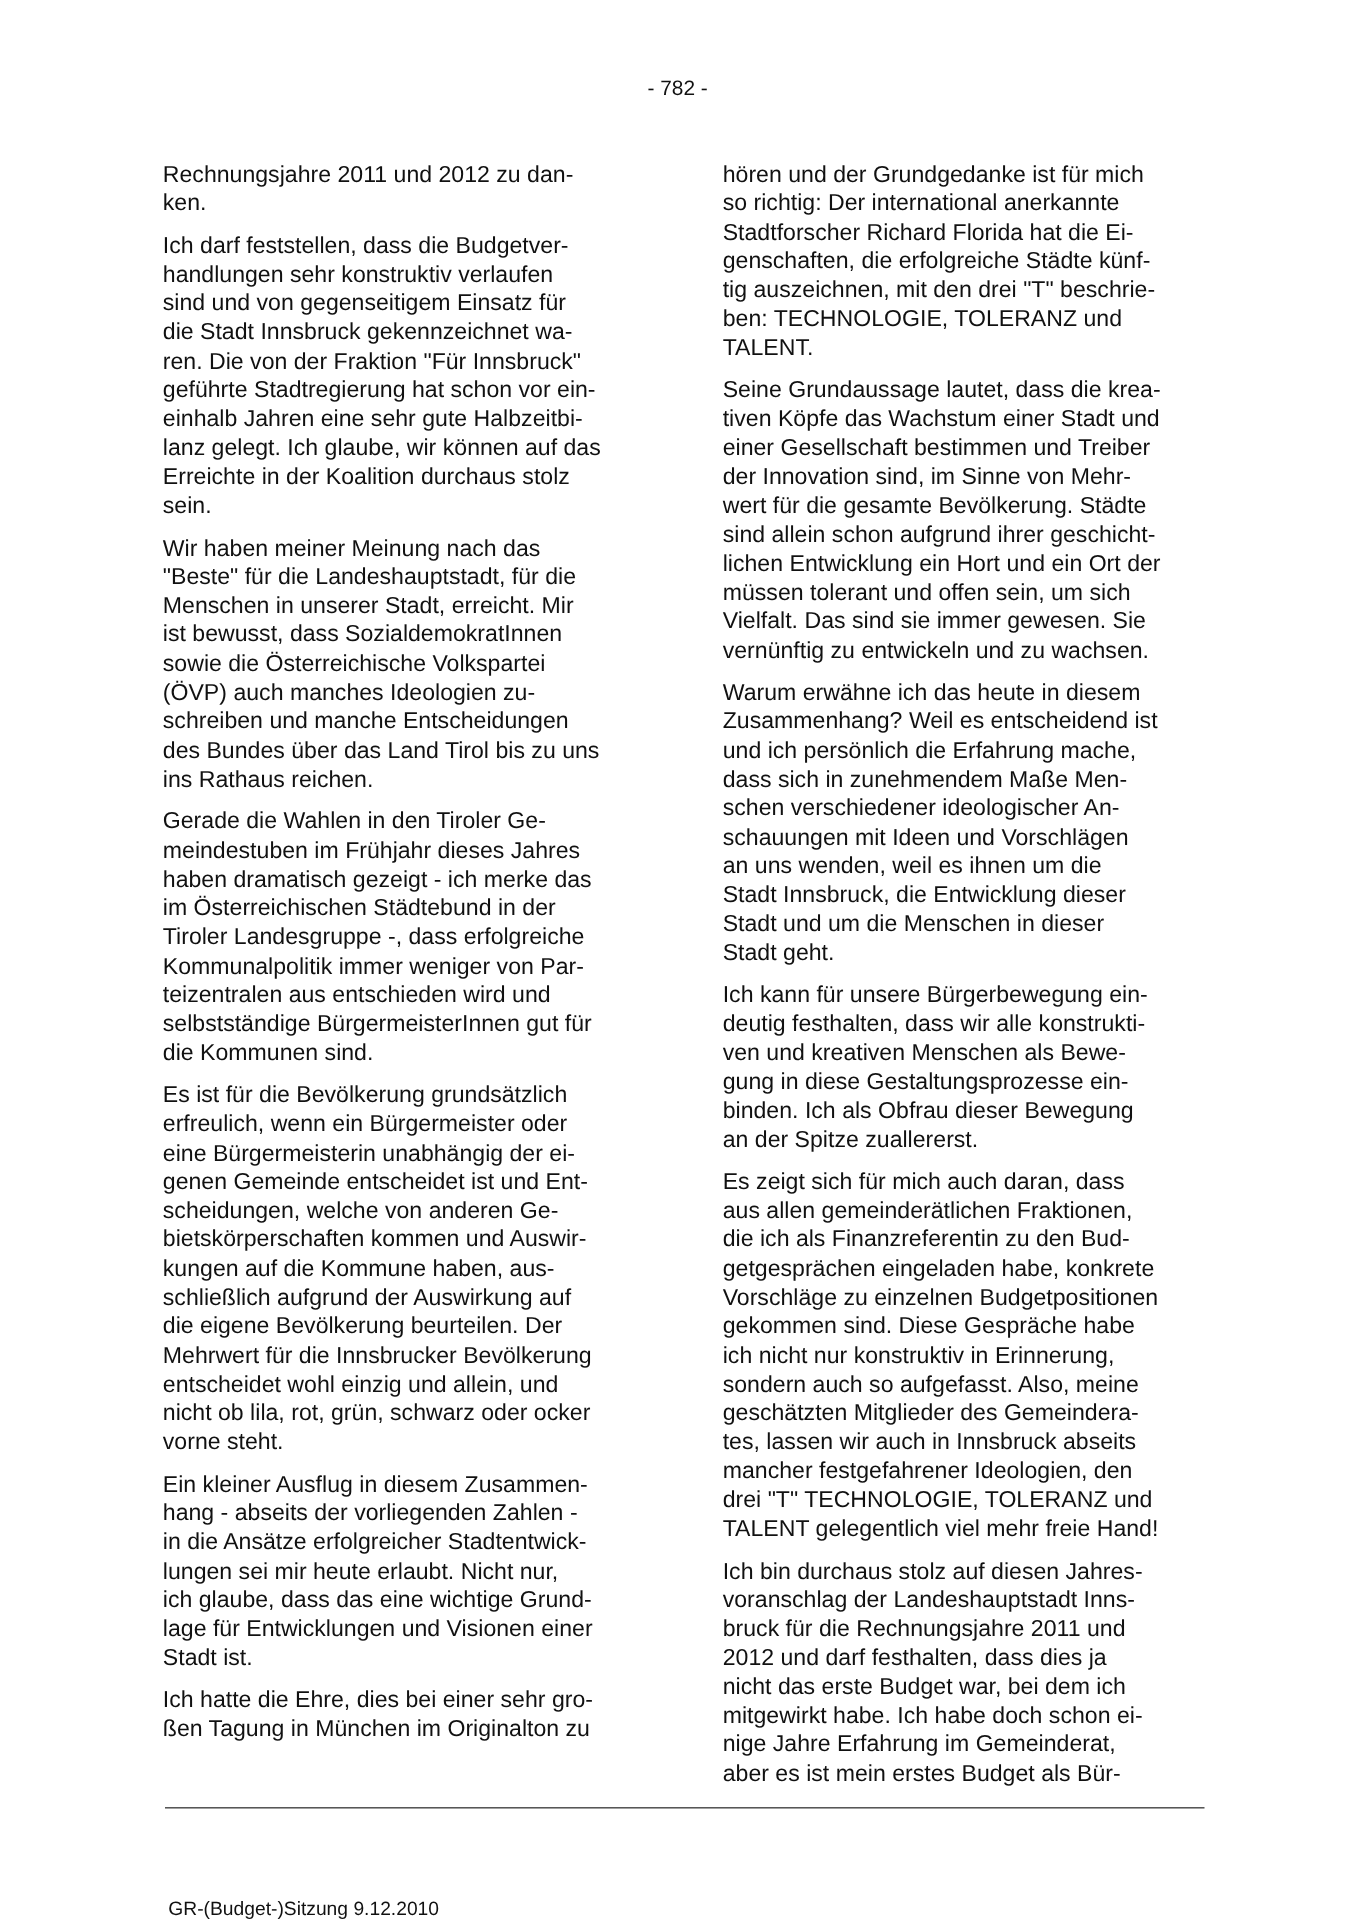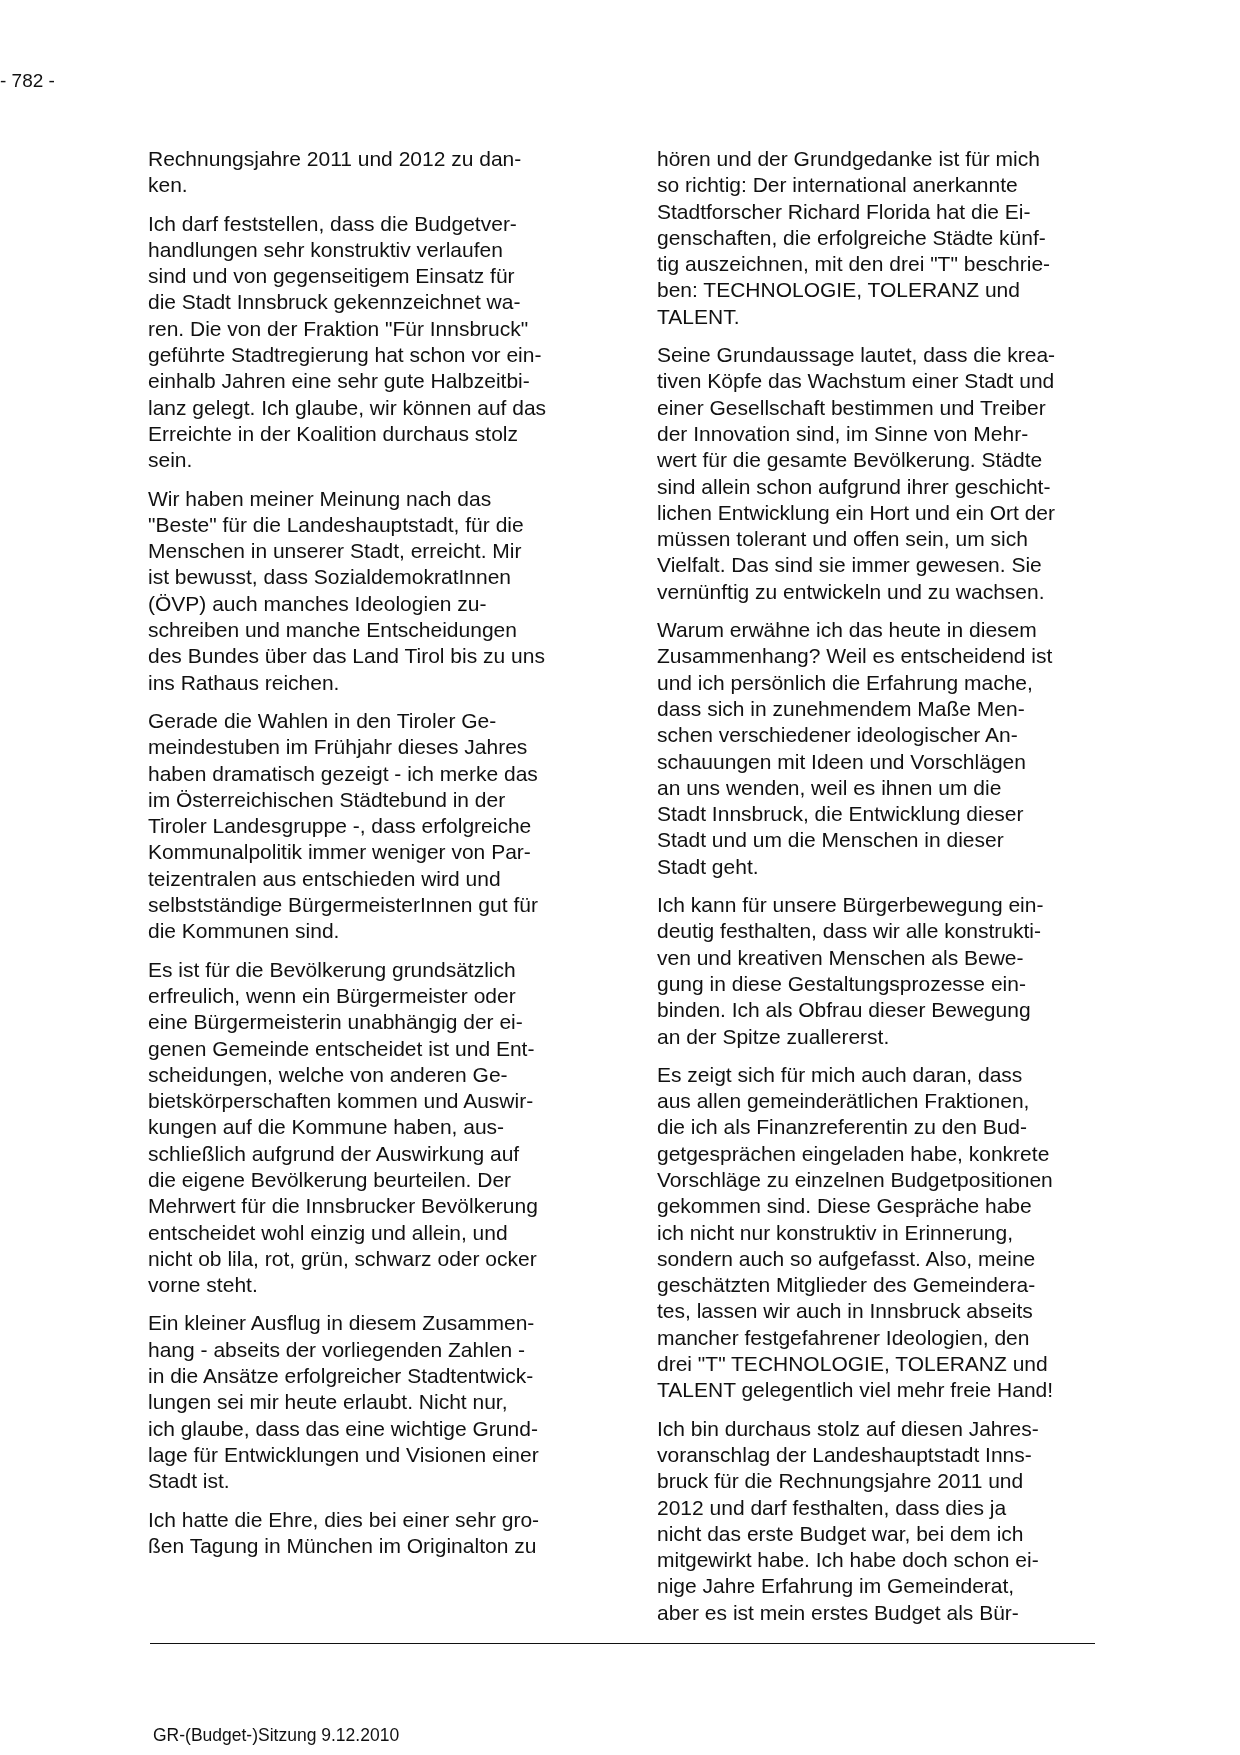--- a/index.html
+++ b/index.html
@@ -1,18 +1,18 @@
 <!DOCTYPE html>
 <html><head>
 <meta charset="utf-8">
 <style>
   html, body { margin: 0; padding: 0; background: #ffffff; }
   body { width: 1240px; height: 1755px; position: relative; overflow: hidden;
          font-family: "Liberation Sans", sans-serif; color: #111111; }
-  .page-number { position: absolute; top: 70px; left: 0; width: 1232px; text-align: left;
+  .page-number { position: absolute; top: 70px; left: 0; width: 1232px; text-align: center;
                  font-size: 19px; line-height: 22px; }
   .column { position: absolute; top: 146px; }
   .col-left { left: 148px; width: 450px; }
   .col-right { left: 657px; width: 450px; }
   .para { margin: 0 0 12px 0; font-size: 21px; line-height: 26.3px; }
   .line { display: block; white-space: nowrap; }
   .footer-rule { position: absolute; top: 1643px; left: 150px; width: 945px; height: 0;
                  border-top: 1.3px solid #111; }
   .footer-text { position: absolute; top: 1724px; left: 153px; font-size: 17.5px; line-height: 22px; }
 </style>
@@ -36,20 +36,21 @@
       <span class="line">einhalb Jahren eine sehr gute Halbzeitbi-</span>
       <span class="line">lanz gelegt. Ich glaube, wir können auf das</span>
       <span class="line">Erreichte in der Koalition durchaus stolz</span>
       <span class="line">sein.</span>
     </p>
     <p class="para">
       <span class="line">Wir haben meiner Meinung nach das</span>
       <span class="line">"Beste" für die Landeshauptstadt, für die</span>
       <span class="line">Menschen in unserer Stadt, erreicht. Mir</span>
       <span class="line">ist bewusst, dass SozialdemokratInnen</span>
+      <span class="line">sowie die Österreichische Volkspartei</span>
       <span class="line">(ÖVP) auch manches Ideologien zu-</span>
       <span class="line">schreiben und manche Entscheidungen</span>
       <span class="line">des Bundes über das Land Tirol bis zu uns</span>
       <span class="line">ins Rathaus reichen.</span>
     </p>
     <p class="para">
       <span class="line">Gerade die Wahlen in den Tiroler Ge-</span>
       <span class="line">meindestuben im Frühjahr dieses Jahres</span>
       <span class="line">haben dramatisch gezeigt - ich merke das</span>
       <span class="line">im Österreichischen Städtebund in der</span>

